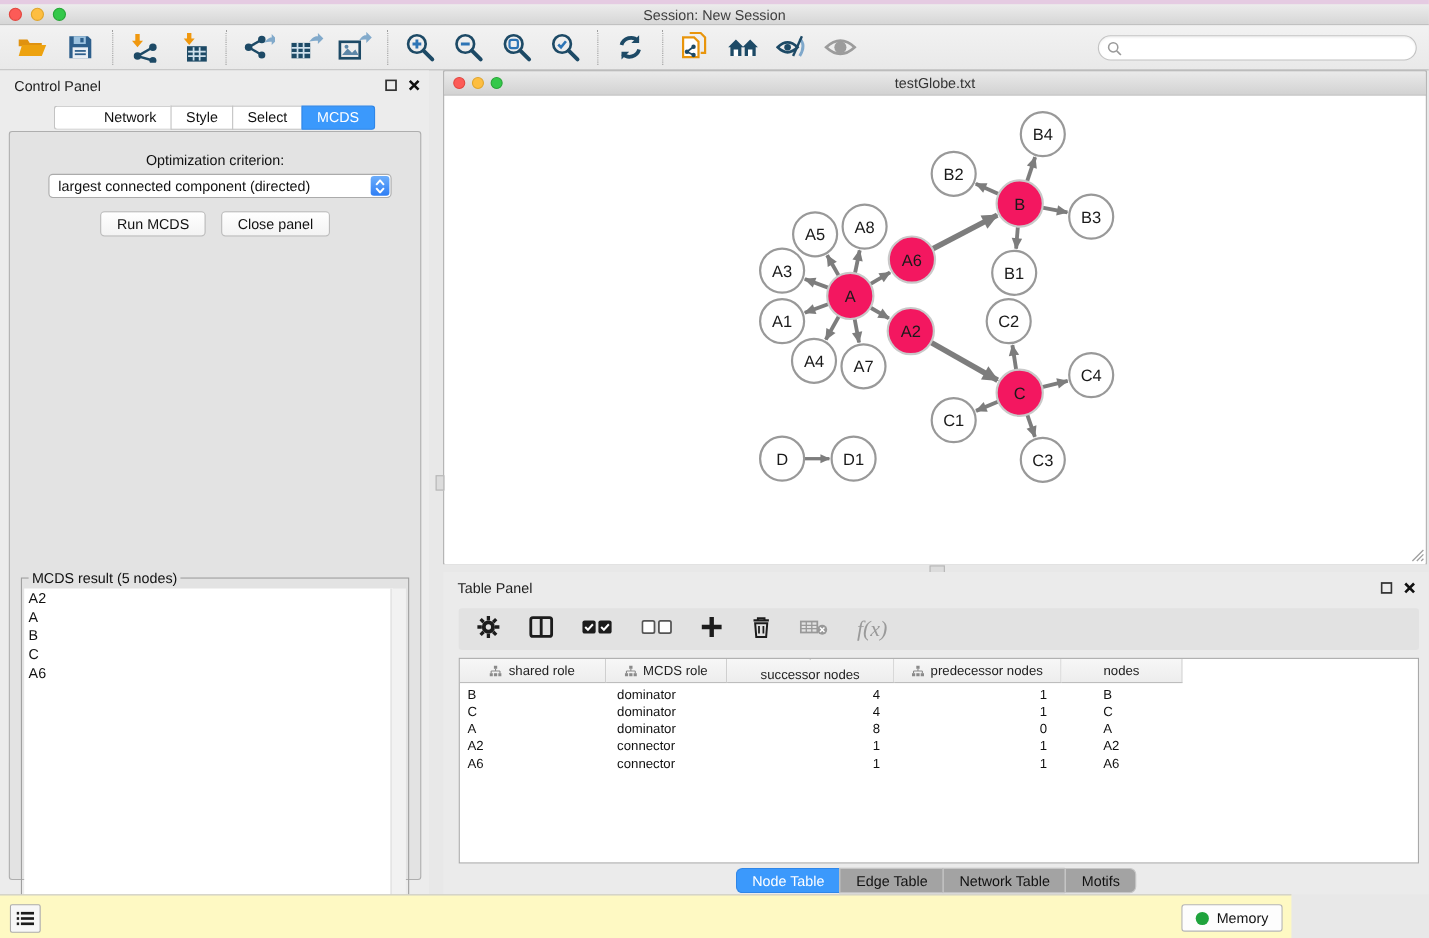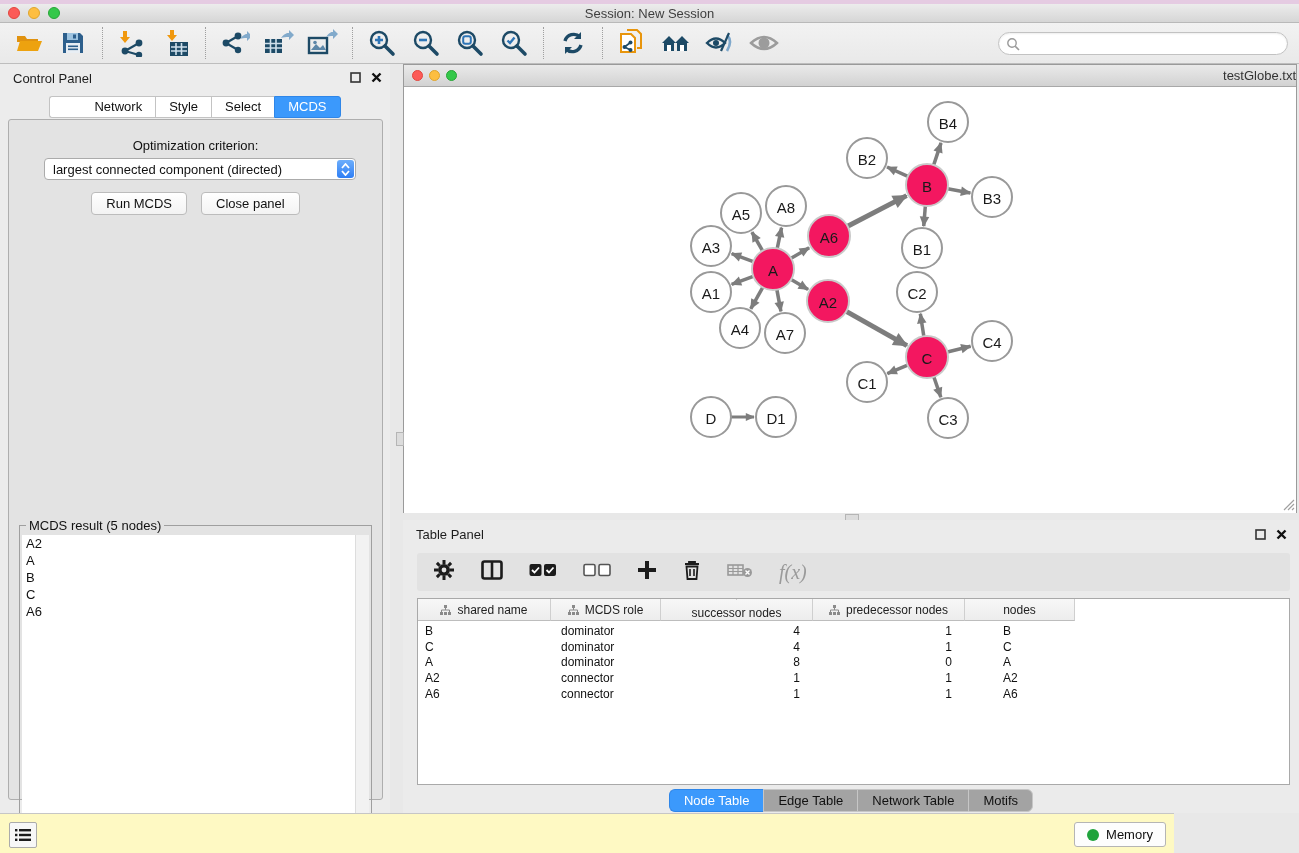--- a/index.html
+++ b/index.html
@@ -53,21 +53,21 @@
   .result-title { position:absolute; left:6px; top:-8px; background:#e3e3e3; font-size:13px; color:#111; padding:0 3px;text-align:center; }
   .result-list { position:absolute; left:2px; top:9px; width:335px; height:325px; background:#fff; font-size:13px; color:#111; }
   .result-list div { padding:1px 0 1px 4px; line-height:15px; }
   .result-scroll { position:absolute; right:2px; top:9px; width:14px; height:325px; background:#f2f2f2; border-left:1px solid #ddd; }
 
   
   .net-window { position:absolute; left:403px; top:64px; width:894px; height:449px;
     border:1px solid #9a9a9a; background:#fff; }
   .net-titlebar { position:absolute; left:0; top:0; width:100%; height:22px;
     background:linear-gradient(#eaeaea,#d2d2d2); border-bottom:1px solid #a8a8a8; display:flex; align-items:center; }
-  .net-title { position:absolute; left:0; right:0; text-align:right; font-size:13px; color:#333; }
+  .net-title { position:absolute; left:0; right:0; text-align:center; font-size:13px; color:#333; }
   .net-canvas { position:absolute; left:0; top:22px; width:892px; height:426px; background:#fff; }
   .resize-grip { position:absolute; right:1px; bottom:1px; width:12px; height:12px; }
 
   .divider-thumb-v { position:absolute; left:396px; top:432px; width:8px; height:14px; background:#dcdcdc; border:1px solid #b5b5b5; }
   .divider-thumb-h { position:absolute; left:845px; top:514px; width:14px; height:7px; background:#dcdcdc; border:1px solid #b5b5b5; }
 
   
   .table-panel { position:absolute; left:403px; top:520px; width:896px; height:293px; background:#ebebeb; }
   .tp-toolbar { position:absolute; left:14px; top:33px; width:873px; height:38px; background:#e2e2e2;
     border-radius:3px; display:flex; align-items:center; gap:26px; padding-left:16px; }
@@ -505,21 +505,21 @@
     <div class="tp-table">
       <div class="tp-header" id="tp-header">
           <div class="th" style="width: 133px;">
             <svg width="11" height="10" viewBox="0 0 11 10">
               <rect x="4" y="0" width="3" height="3" fill="#8a8a8a"></rect>
               <path d="M5.5 3 v2 M1.5 5 h8 M1.5 5 v2 M9.5 5 v2" stroke="#8a8a8a" stroke-width="1"></path>
               <rect x="0" y="7" width="3" height="3" fill="#8a8a8a"></rect>
               <rect x="4" y="7" width="3" height="3" fill="#8a8a8a"></rect>
               <rect x="8" y="7" width="3" height="3" fill="#8a8a8a"></rect>
             </svg>
-            <span>shared name</span>
+            <span>shared role</span>
           </div>
           <div class="th" style="width: 110px;">
             <svg width="11" height="10" viewBox="0 0 11 10">
               <rect x="4" y="0" width="3" height="3" fill="#8a8a8a"></rect>
               <path d="M5.5 3 v2 M1.5 5 h8 M1.5 5 v2 M9.5 5 v2" stroke="#8a8a8a" stroke-width="1"></path>
               <rect x="0" y="7" width="3" height="3" fill="#8a8a8a"></rect>
               <rect x="4" y="7" width="3" height="3" fill="#8a8a8a"></rect>
               <rect x="8" y="7" width="3" height="3" fill="#8a8a8a"></rect>
             </svg>
             <span>MCDS role</span>

